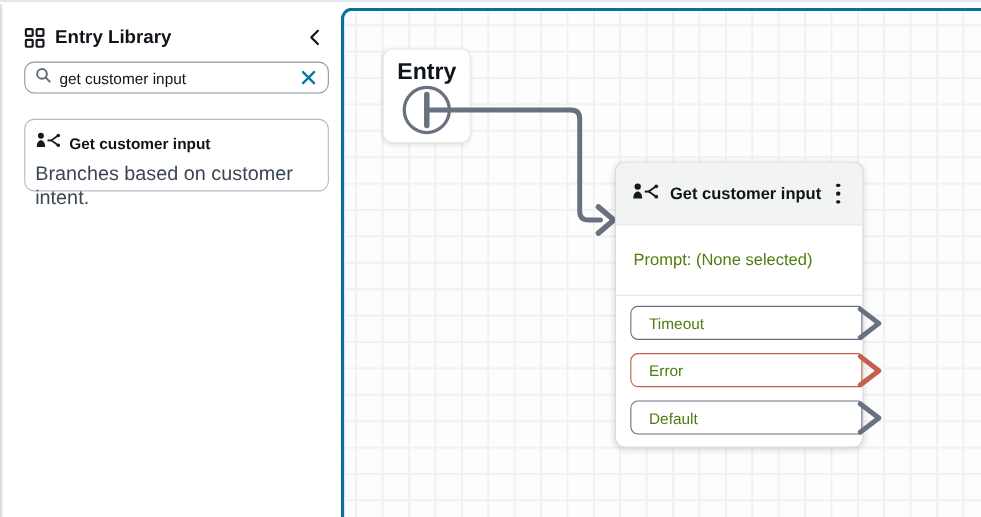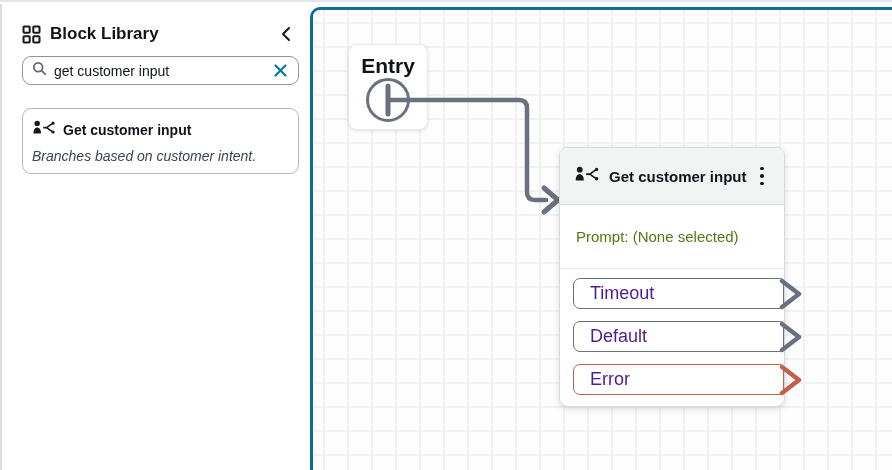--- a/index.html
+++ b/index.html
@@ -38,21 +38,21 @@
 
   .result-card {
     position:absolute; left:20px; top:104px; width:277px; height:66px;
     border:1px solid #b3bac1; border-radius:9px; background:#fff; cursor:grab;
   }
   .result-title-row {
     position:absolute; left:10px; top:11px; display:flex; align-items:center;
   }
   .result-title { font-size:14px; font-weight:bold; color:#0f141a; margin-left:8px; }
   .result-desc {
-    position:absolute; left:9px; top:39px; font-size:14px; color:#3c4653;font-style:italic;
+    position:absolute; left:9px; top:39px; font-size:18px; color:#3c4653;
   }
 
   
   .canvas {
     position:absolute; left:310px; top:5px; width:582px; height:465px;
     border-left:3px solid var(--canvas-border,#0b6f9d);
     border-top:3px solid var(--canvas-border,#0b6f9d);
     border-top-left-radius:10px;
     background:#fff; overflow:hidden;
   }
@@ -99,21 +99,21 @@
     display:flex; align-items:center; padding-left:16px;
     font-size:15px; color:#4d7c0f;
   }
   .branches { padding:9px 0 0 13px; }
   .branch {
     position:relative; width:211px; height:31px; margin-bottom:12px;
     border:1.5px solid var(--connector-gray,#697180);
     border-radius:7px 4px 4px 7px; background:#fff;
     display:flex; align-items:center; padding-left:16px; cursor:pointer;
   }
-  .branch-label { font-size:18px; color:#4c1d95; }
+  .branch-label { font-size:14px; color:#4d7c0f; }
   .branch .chev { position:absolute; right:-20px; top:50%; transform:translateY(-50%);
     color:var(--connector-gray,#697180); }
   .branch.error { border-color:var(--error-red,#c2604b); }
   .branch.error .chev { color:var(--error-red,#c2604b); }
   .chev svg { display:block; }
 </style>
 </head>
 <body>
 
 <div class="page">
@@ -122,21 +122,21 @@
 
     <div class="sidebar-header">
       <span class="grid-icon">
         <svg width="19" height="19" viewBox="0 0 19 19" fill="none" stroke="#16191f" stroke-width="2">
           <rect x="1.5" y="1.5" width="6.2" height="6.2" rx="0.8"></rect>
           <rect x="11.3" y="1.5" width="6.2" height="6.2" rx="0.8"></rect>
           <rect x="1.5" y="11.3" width="6.2" height="6.2" rx="0.8"></rect>
           <rect x="11.3" y="11.3" width="6.2" height="6.2" rx="0.8"></rect>
         </svg>
       </span>
-      <span class="sidebar-title">Block Library</span>
+      <span class="sidebar-title">Entry Library</span>
       <span class="collapse-btn">
         <svg width="12" height="16" viewBox="0 0 12 16" fill="none" stroke="#16191f" stroke-width="2" stroke-linecap="round" stroke-linejoin="round">
           <polyline points="9,2 3,8 9,14"></polyline>
         </svg>
       </span>
     </div>
 
     <div class="search-box">
       <span>
         <svg width="15" height="15" viewBox="0 0 15 15" fill="none" stroke="#5f6b7a" stroke-width="1.8" stroke-linecap="round">
@@ -219,36 +219,36 @@
 
           <div class="branch">
             <span class="branch-label">Timeout</span>
             <span class="chev">
               <svg width="24" height="34" viewBox="0 0 24 34" fill="none" stroke="currentColor" stroke-width="4.5" stroke-linecap="round" stroke-linejoin="round">
                 <path d="M3 4 L20 17 L3 30"></path>
               </svg>
             </span>
           </div>
 
+          <div class="branch error">
+            <span class="branch-label">Error</span>
+            <span class="chev">
+              <svg width="24" height="34" viewBox="0 0 24 34" fill="none" stroke="currentColor" stroke-width="4.5" stroke-linecap="round" stroke-linejoin="round">
+                <path d="M3 4 L20 17 L3 30"></path>
+              </svg>
+            </span>
+          </div>
+
           <div class="branch">
             <span class="branch-label">Default</span>
             <span class="chev">
               <svg width="24" height="34" viewBox="0 0 24 34" fill="none" stroke="currentColor" stroke-width="4.5" stroke-linecap="round" stroke-linejoin="round">
                 <path d="M3 4 L20 17 L3 30"></path>
               </svg>
             </span>
           </div>
 
-          <div class="branch error">
-            <span class="branch-label">Error</span>
-            <span class="chev">
-              <svg width="24" height="34" viewBox="0 0 24 34" fill="none" stroke="currentColor" stroke-width="4.5" stroke-linecap="round" stroke-linejoin="round">
-                <path d="M3 4 L20 17 L3 30"></path>
-              </svg>
-            </span>
-          </div>
-
         </div>
       </div>
 
     </div>
   </div>
 </div>
 
 </body></html>

